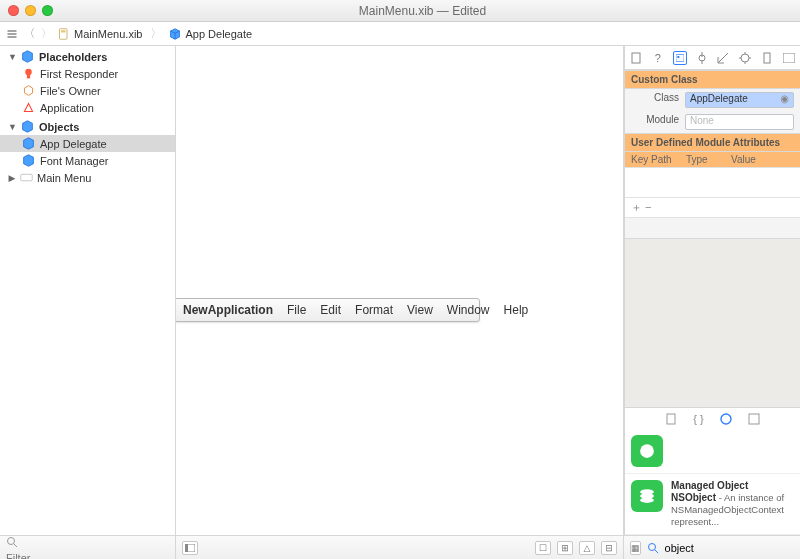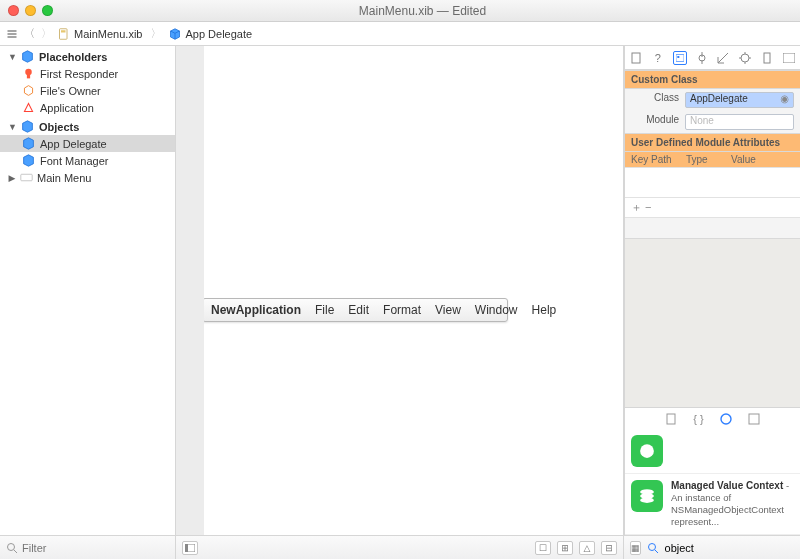--- a/index.html
+++ b/index.html
@@ -24,21 +24,21 @@
   .outline { width: 176px; background:#fff; border-right:1px solid #d6d6d6; display:flex; flex-direction:column; }
   .outline-body { flex:1; overflow:auto;}
   .section-hdr { display:flex; align-items:center; gap:5px; padding:4px 8px 2px 8px; font-weight:600; color:#2b2b2b; }
   .row { display:flex; align-items:center; gap:5px; padding:2px 8px 2px 22px; color:#333; }
   .row.sel { background:#d9d9d9; }
   .tri { width:8px; text-align:center; color:#666; font-size:9px;}
   .cube-icon { width:13px; height:13px; }
   .disclosure-row { display:flex; align-items:center; gap:4px; padding:2px 8px 2px 8px;}
 
   
-  .canvas { flex:1; background:#fff; position:relative; overflow:hidden; border-right:1px solid #d6d6d6;margin-left:28px; }
+  .canvas { flex:1; background:#fff; position:relative; overflow:hidden; border-right:1px solid #d6d6d6; }
   .menu-mock { position:absolute; left:-2px; top:252px; width:306px; height:24px;
      background:linear-gradient(#fcfcfc,#ededed); border:1px solid #b8b8b8; border-radius:3px;
      box-shadow:0 1px 2px rgba(0,0,0,.12); display:flex; align-items:center; font-size:12px; padding:0 8px; gap:14px;}
   .menu-mock .app { font-weight:700; }
 
   
   .right { width: 176px; background:#f4f4f4; display:flex; flex-direction:column; border-left:1px solid #d6d6d6; }
   .insp-tabs { height:24px; background:#fff; border-bottom:1px solid #d6d6d6; display:flex; align-items:center; justify-content:space-around; }
   .tabico { width:14px; height:14px; display:flex; align-items:center; justify-content:center; color:#7a7a7a; }
   .tabico.active { color:#2f7fff; border:1px solid #2f7fff; border-radius:2px; padding:1px 2px; height:auto; }
@@ -58,21 +58,21 @@
   .lib-tabs .on { color:#2f7fff; }
   .lib-list { background:#fff; }
   .lib-item { display:flex; gap:8px; padding:6px; border-bottom:1px solid #eee;}
   .lib-icon { width:32px; height:32px; border-radius:6px; display:flex; align-items:center; justify-content:center;}
   .lib-icon.blue{background:#2f7fff;} .lib-icon.green{background:#33c653;}
   .lib-text { flex:1; font-size:9.5px; color:#666; line-height:12px;}
   .lib-text b { color:#333; font-size:10px;}
 
   
   .bottom { height:24px; display:flex; border-top:1px solid #d6d6d6; background:linear-gradient(#fafafa,#efeff0);}
-  .bot-left { width:176px; border-right:1px solid #d6d6d6; display:flex; align-items:center; padding:0 6px; gap:4px; color:#888;}
+  .bot-left { width:176px; border-right:1px solid #d6d6d6; display:flex; align-items:flex-start; padding:0 6px; gap:4px; color:#888;flex-direction:column;}
   .filter-in { flex:1; border:none; background:transparent; font-size:11px; outline:none;}
   .bot-mid { flex:1; display:flex; align-items:center; justify-content:space-between; padding:0 6px; color:#888; border-right:1px solid #d6d6d6;}
   .bot-mid-right { display:flex; gap:6px;}
   .sqbtn { width:16px; height:14px; border:1px solid #c7c7c7; border-radius:2px; background:#fff; display:flex; align-items:center; justify-content:center; font-size:9px; color:#777;}
   .bot-right { width:176px; display:flex; align-items:center; padding:0 6px; gap:6px; color:#888;}
 
   
   svg { display:block; }
 </style>
 </head>
@@ -279,21 +279,21 @@
           </div>
       </div>
       <div class="lib-item">
         <div class="lib-icon green">
             <svg width="22" height="22" viewBox="0 0 16 16">
               <ellipse cx="8" cy="5" rx="5" ry="2" fill="#fff"></ellipse>
               <ellipse cx="8" cy="8" rx="5" ry="2" fill="#fff"></ellipse>
               <ellipse cx="8" cy="11" rx="5" ry="2" fill="#fff"></ellipse>
             </svg>
           </div>
-        <div class="lib-text"><b>Managed Value Context</b><span> - An instance of NSManagedObjectContext represent...</span></div>
+        <div class="lib-text"><b>Managed Object NSObject</b><span> - An instance of NSManagedObjectContext represent...</span></div>
       </div>
     </div>
   </div>
 </div>
 
 <div class="bottom">
   <div class="bot-left">
     <span>
         <svg width="12" height="12" viewBox="0 0 12 12">
           <circle cx="5" cy="5" r="3.5" fill="none" stroke="#999"></circle>

